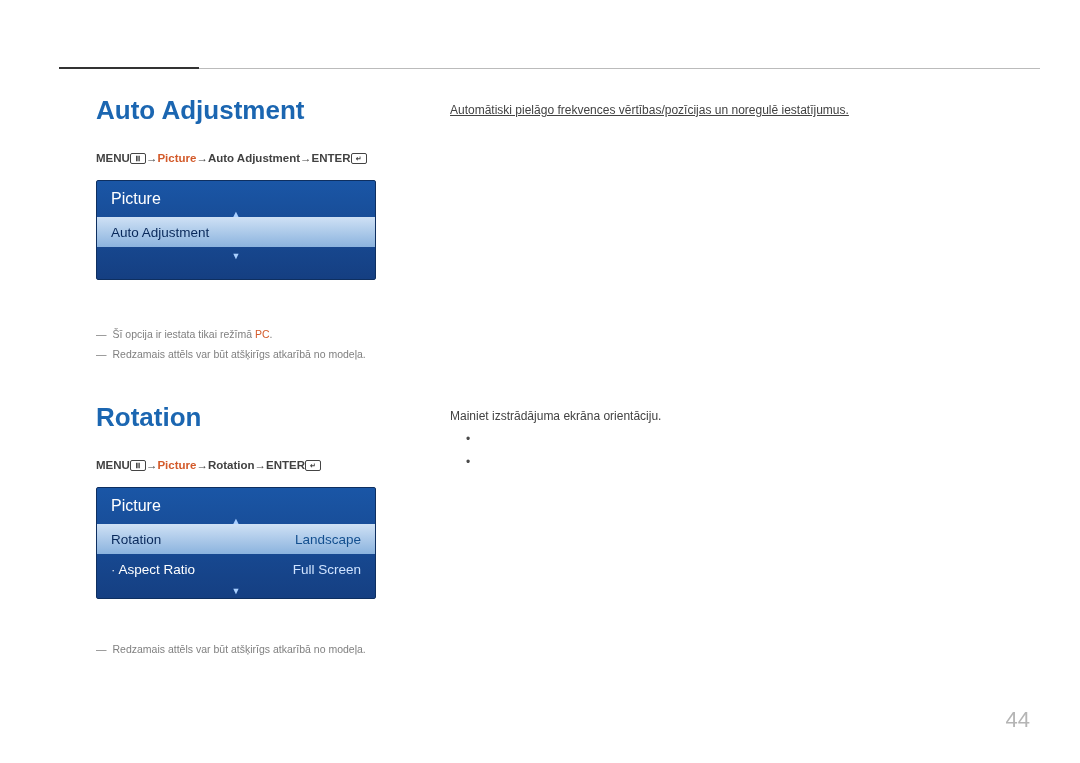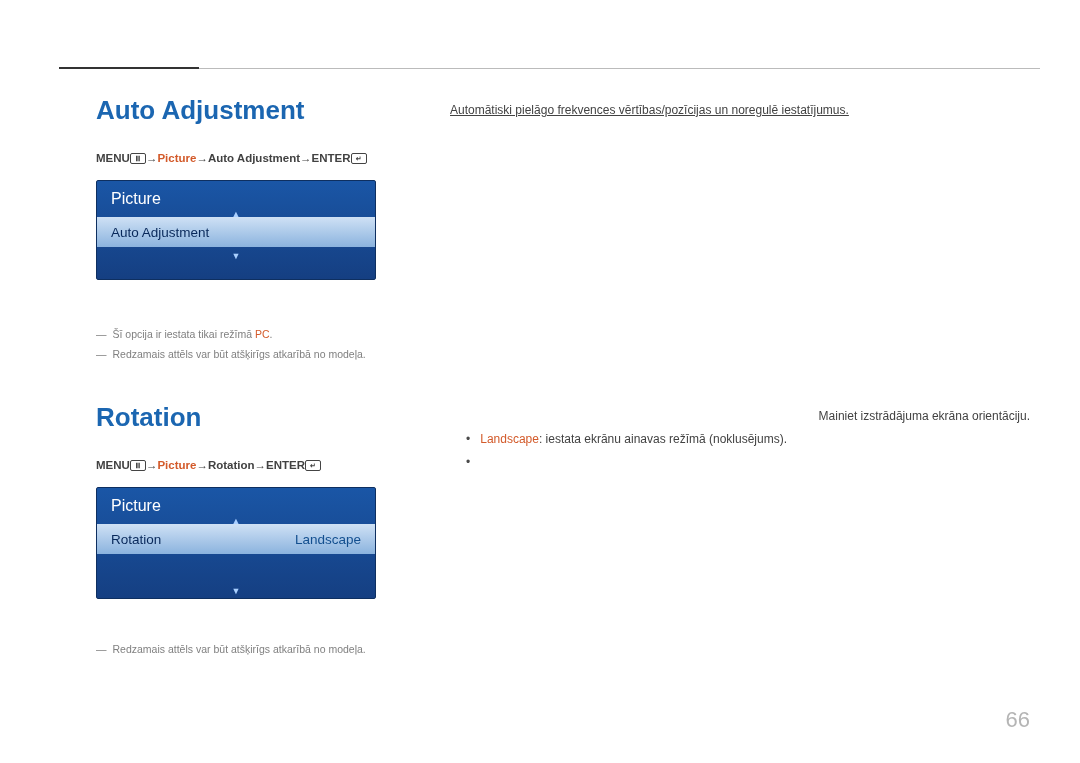--- a/index.html
+++ b/index.html
@@ -108,21 +108,21 @@
   }
   .note {
     font-size: 10.5px;
     color: #808080;
     margin-top: 8px;
     display: flex;
     gap: 6px;
   }
   .note .dash { color: #808080; }
   .note .pc { color: #d35a2a; }
-  .right-section2 { position: absolute; top: 405px; left: 450px; width: 580px; font-size: 12px; line-height: 1.9; text-align: right; }
+  .right-section2 { position: absolute; top: 405px; left: 450px; width: 580px; font-size: 12px; line-height: 1.9; }
   .bullet-line { display: flex; gap: 10px; padding-left: 16px; }
   .bullet-dot { color:#4a4a4a; }
   .kw { color: #d35a2a; }
   .page-num {
     position: absolute;
     bottom: 30px;
     right: 50px;
     font-size: 22px;
     color: #b5b5b5;
     font-weight: 300;
@@ -189,39 +189,45 @@
       <span class="enter-icon">↵</span>
     </div>
 
     <div class="screenshot ss2">
       <div class="ss-header">Picture</div>
       <span class="ss-arrow" style="top:28px">▲</span>
       <div class="ss-row selected">
         <span>Rotation</span>
         <span class="val sel">Landscape</span>
       </div>
+      <div class="ss-row">
+        <span>
+          <span style="opacity:.85">·</span>
+          <span>Aspect Ratio</span>
+        </span>
+        <span class="val" style="color:#cfe3ff">Full Screen</span>
+      </div>
       <span class="ss-arrow" style="top:98px">▼</span>
     </div>
 
     <div style="height:36px"></div>
     <div class="note">
       <span class="dash">―</span>
       <span>Redzamais attēls var būt atšķirīgs atkarībā no modeļa.</span>
     </div>
   </div>
 </div>
 
 <div class="right-col">
   <span>Automātiski pielāgo frekvences vērtības/pozīcijas un noregulē iestatījumus.</span>
 </div>
 
 <div class="right-section2">
   <div>Mainiet izstrādājuma ekrāna orientāciju.</div>
   <div class="bullet-line">
     <span class="bullet-dot">•</span>
-    <span><span class="kw">Landscape</span><span>: iestata ekrānu ainavas režīmā (noklusējums).</span></span>
   </div>
   <div class="bullet-line">
     <span class="bullet-dot">•</span>
   </div>
 </div>
 
-<div class="page-num">66</div>
+<div class="page-num">44</div>
 
 </body></html>

